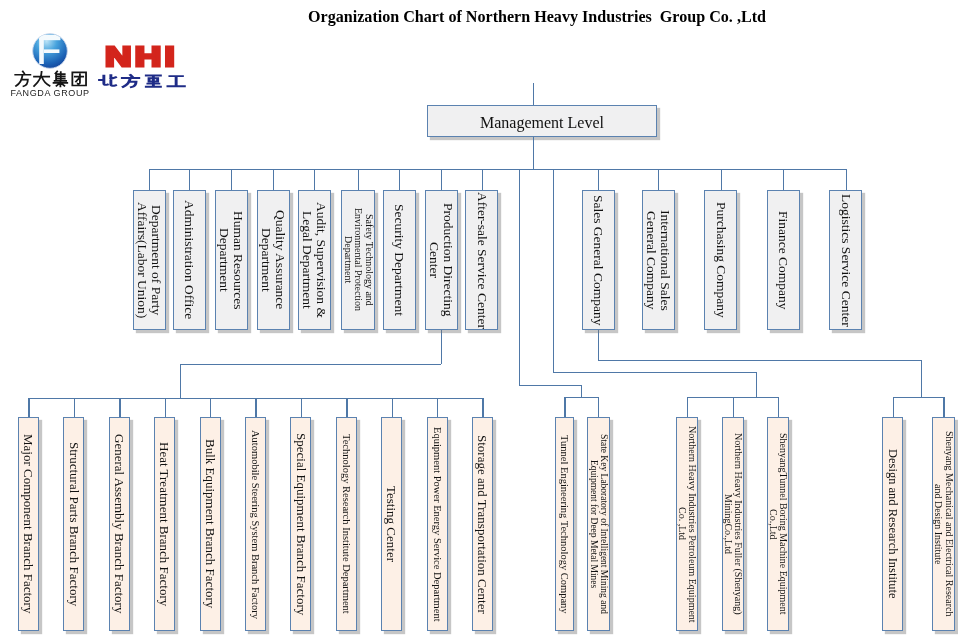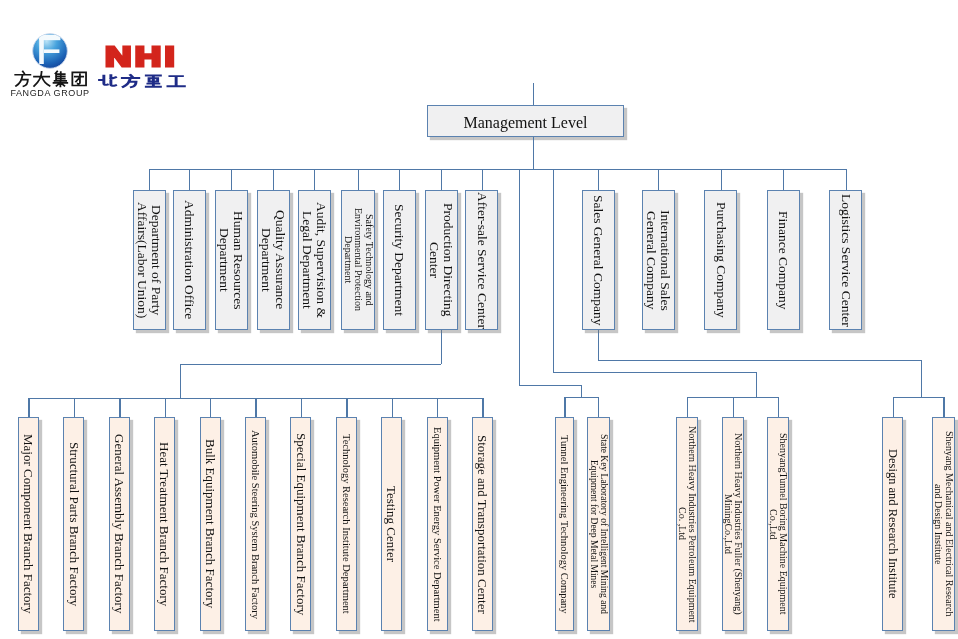--- a/index.html
+++ b/index.html
@@ -12,20 +12,21 @@
     box-shadow:3px 3px 1px rgba(118,118,118,.42);
     display:flex;align-items:center;justify-content:center;color:#111;box-sizing:border-box;}
   .box.pink{background:#fdf0e6;}
   .vt{writing-mode:vertical-rl;text-orientation:mixed;text-align:center;line-height:1.05;}
   #title{position:absolute;top:8px;left:537px;transform:translateX(-50%);white-space:nowrap;
     font-weight:bold;font-size:16.1px;color:#000;}
 </style>
 </head>
 <body>
 <div id="canvas">
+  <div id="title">Organization Chart of Northern Heavy Industries&nbsp; Group Co. ,Ltd</div>
 
   <div id="logos" style="position:absolute;left:0;top:0;width:220px;height:110px;">
     <svg width="220" height="110" viewBox="0 0 220 110">
       <defs>
         <radialGradient id="sph" cx="40%" cy="22%" r="85%">
           <stop offset="0%" stop-color="#b8e2f6"></stop>
           <stop offset="35%" stop-color="#47a3dd"></stop>
           <stop offset="75%" stop-color="#1c63b6"></stop>
           <stop offset="100%" stop-color="#123f96"></stop>
         </radialGradient>
@@ -69,21 +70,21 @@
         <g transform="translate(143.6,74.8) scale(0.195,0.13)">
           <path d="M14,6 H86 M50,8 V92 M28,26 H72 V52 H28 Z M22,68 H78 M14,92 H86"></path>
         </g>
         <g transform="translate(166.4,74.8) scale(0.195,0.13)">
           <path d="M18,10 H82 M50,12 V84 M8,88 H92"></path>
         </g>
       </g>
     </svg>
   </div>
 
-  <div class="box" style="left:427px;top:105px;width:197px;height:32px;font-size:16px;padding-top:3px;">Management Level</div>
+  <div class="box" style="left:427px;top:105px;width:230px;height:32px;font-size:16px;padding-top:3px;">Management Level</div>
 
   <div class="vl" style="left:533px;top:83px;height:22px;"></div>
   <div class="vl" style="left:533px;top:137px;height:32px;"></div>
   <div class="hl" style="left:149px;top:169px;width:697px;"></div>
 
   <div class="vl" style="left:518.5px;top:169px;height:216px;"></div>
   <div class="hl" style="left:518.5px;top:385px;width:63px;"></div>
   <div class="vl" style="left:580.5px;top:385px;height:12px;"></div>
   <div class="hl" style="left:564px;top:397px;width:34px;"></div>
 

